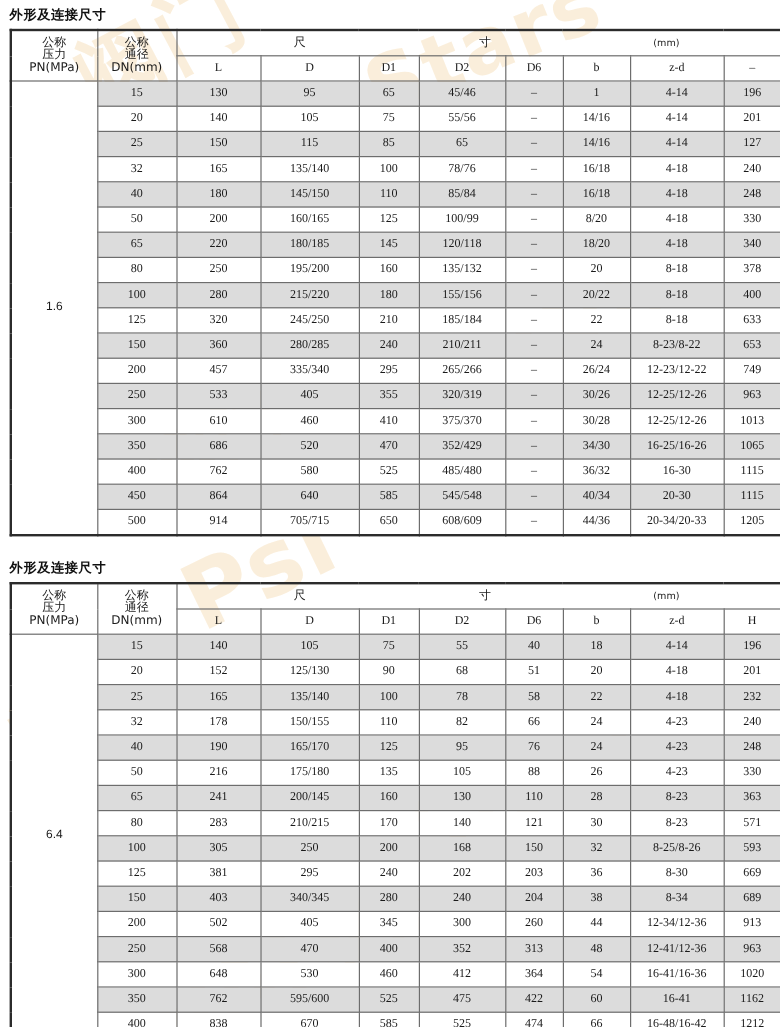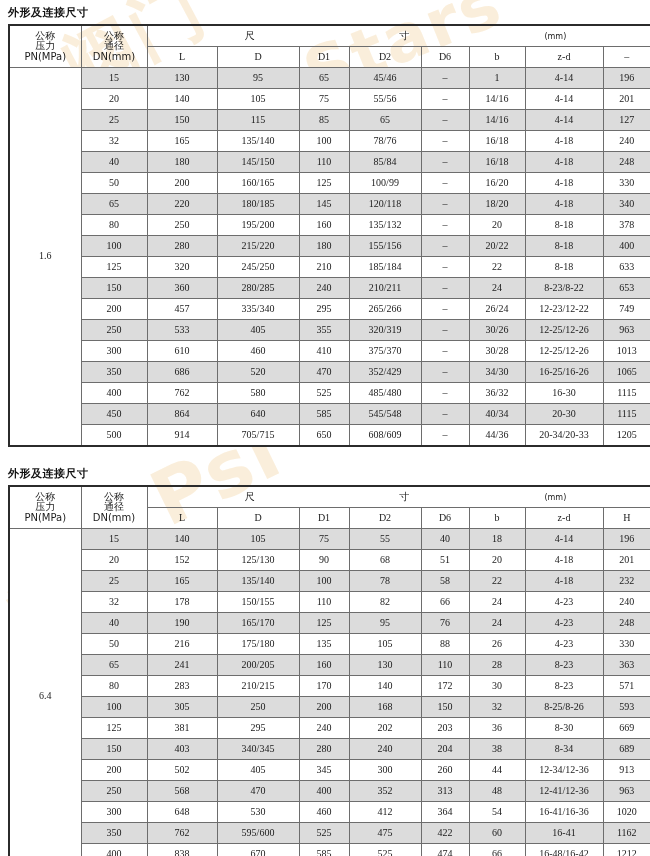--- a/index.html
+++ b/index.html
@@ -118,21 +118,21 @@
   .u2 { width: 21%; }
   .u3 { width: 38%; text-align: right; padding-left: 4px; }
   .small-mm { font-size: 8px; }
 
   tr.shaded td { background-color: #dcdcdc; }
   tr.plain  td { background-color: #ffffff; }
 
   td.pn-cell {
     background-color: #ffffff !important;
     font-size: 11px;
-    font-family: Liberation Serif, serif;
+    font-family: Liberation Sans, sans-serif;
   }
   td.num { font-size: 10px; }
 
   .gap { height: 14px; }
 </style>
 </head>
 <body>
 
 <div class="watermark-layer">
   <div class="wm wm-a">阀门</div>
@@ -252,21 +252,21 @@
               <td class="num">4-18</td>
               <td class="num">248</td>
             </tr>
             <tr class="plain">
               <td class="num">50</td>
               <td class="num">200</td>
               <td class="num">160/165</td>
               <td class="num">125</td>
               <td class="num">100/99</td>
               <td class="num">–</td>
-              <td class="num">16/20</td>
+              <td class="num">8/20</td>
               <td class="num">4-18</td>
               <td class="num">330</td>
             </tr>
             <tr class="shaded">
               <td class="num">65</td>
               <td class="num">220</td>
               <td class="num">180/185</td>
               <td class="num">145</td>
               <td class="num">120/118</td>
               <td class="num">–</td>
@@ -513,35 +513,35 @@
               <td class="num">135</td>
               <td class="num">105</td>
               <td class="num">88</td>
               <td class="num">26</td>
               <td class="num">4-23</td>
               <td class="num">330</td>
             </tr>
             <tr class="shaded">
               <td class="num">65</td>
               <td class="num">241</td>
-              <td class="num">200/205</td>
+              <td class="num">200/145</td>
               <td class="num">160</td>
               <td class="num">130</td>
               <td class="num">110</td>
               <td class="num">28</td>
               <td class="num">8-23</td>
               <td class="num">363</td>
             </tr>
             <tr class="plain">
               <td class="num">80</td>
               <td class="num">283</td>
               <td class="num">210/215</td>
               <td class="num">170</td>
               <td class="num">140</td>
-              <td class="num">172</td>
+              <td class="num">121</td>
               <td class="num">30</td>
               <td class="num">8-23</td>
               <td class="num">571</td>
             </tr>
             <tr class="shaded">
               <td class="num">100</td>
               <td class="num">305</td>
               <td class="num">250</td>
               <td class="num">200</td>
               <td class="num">168</td>

